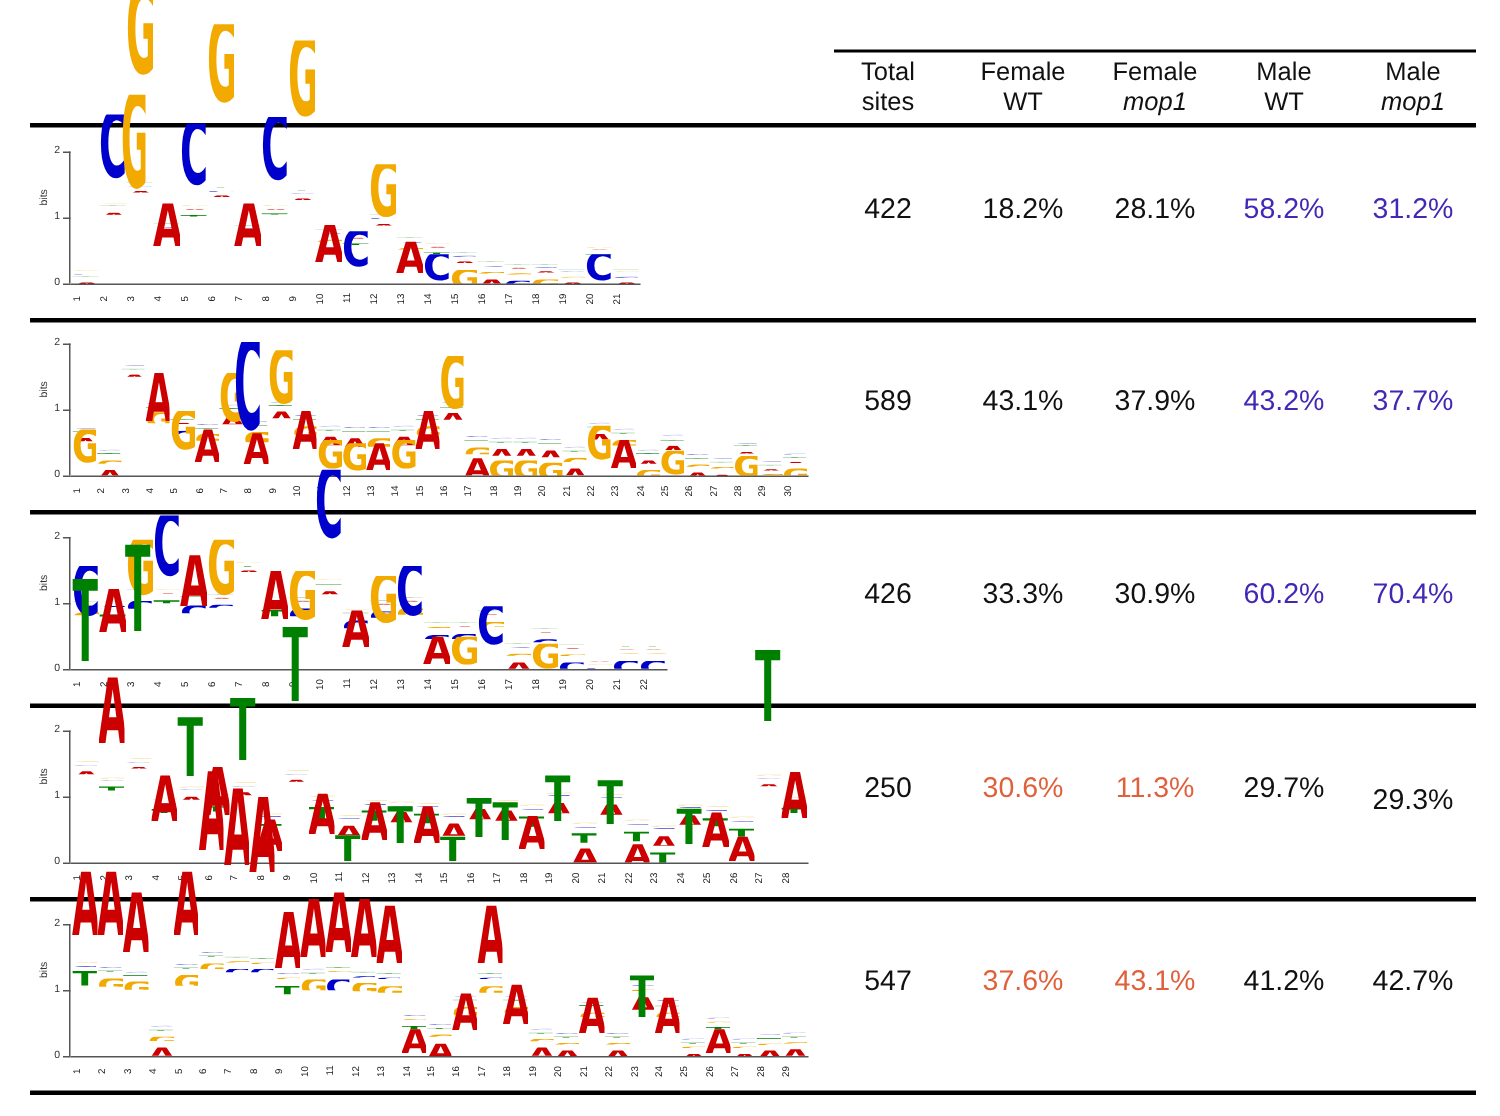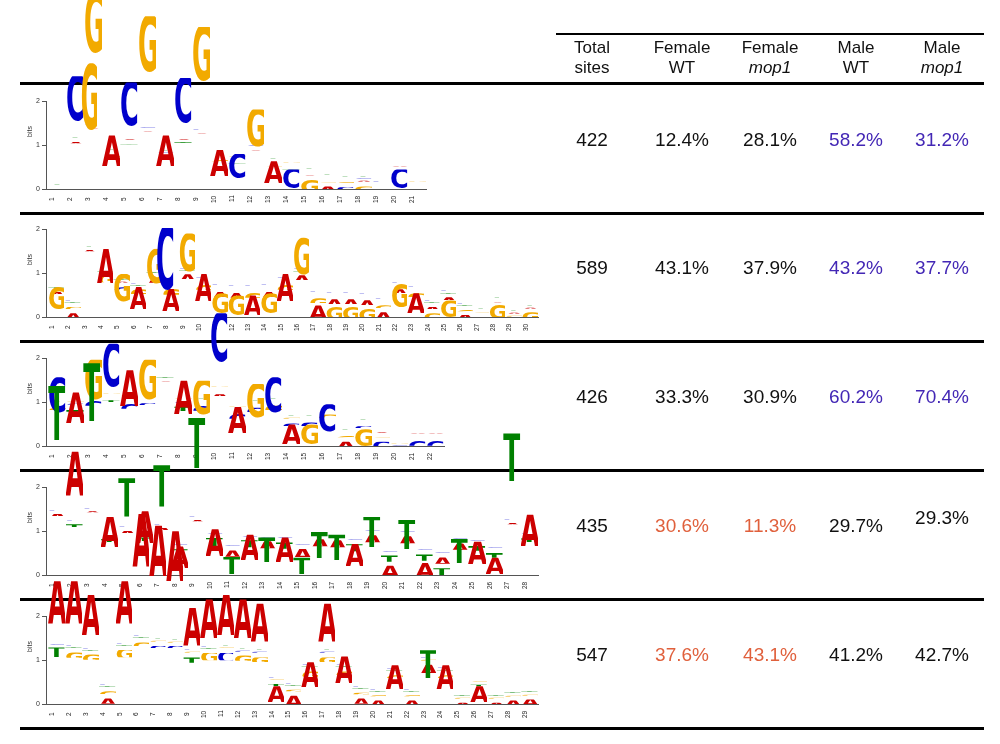--- a/index.html
+++ b/index.html
@@ -280,21 +280,21 @@
             <div class="xtick" style="width: 18px;">15</div>
             <div class="xtick" style="width: 18px;">16</div>
             <div class="xtick" style="width: 18px;">17</div>
             <div class="xtick" style="width: 18px;">18</div>
             <div class="xtick" style="width: 18px;">19</div>
             <div class="xtick" style="width: 18px;">20</div>
             <div class="xtick" style="width: 18px;">21</div>
           </div>
         </div>
         <div class="cell" style="left: 556px; width: 72px; top: 44px;">422</div>
-        <div class="cell" style="left: 640px; width: 84px; top: 44px;">12.4%</div>
+        <div class="cell" style="left: 640px; width: 84px; top: 44px;">18.2%</div>
         <div class="cell" style="left: 728px; width: 84px; top: 44px;">28.1%</div>
         <div class="cell hl-male" style="left: 816px; width: 80px; top: 44px;">58.2%</div>
         <div class="cell hl-male" style="left: 900px; width: 84px; top: 44px;">31.2%</div>
       </div>
       <div class="row-sep" style="top: 212px;"></div>
       <div class="row" style="top: 213px; height: 128px;">
         <div class="logo-panel" style="top: 14px;">
           <div class="yaxis"></div>
           <div class="ytick" style="top: 90px;"></div>
           <div class="ytick-lab" style="left: 0px; top: 86px;">0</div>
@@ -908,25 +908,25 @@
             <div class="xtick" style="width: 17.5px;">21</div>
             <div class="xtick" style="width: 17.5px;">22</div>
             <div class="xtick" style="width: 17.5px;">23</div>
             <div class="xtick" style="width: 17.5px;">24</div>
             <div class="xtick" style="width: 17.5px;">25</div>
             <div class="xtick" style="width: 17.5px;">26</div>
             <div class="xtick" style="width: 17.5px;">27</div>
             <div class="xtick" style="width: 17.5px;">28</div>
           </div>
         </div>
-        <div class="cell" style="left: 556px; width: 72px; top: 44px;">435</div>
+        <div class="cell" style="left: 556px; width: 72px; top: 44px;">250</div>
         <div class="cell hl-female" style="left: 640px; width: 84px; top: 44px;">30.6%</div>
         <div class="cell hl-female" style="left: 728px; width: 84px; top: 44px;">11.3%</div>
         <div class="cell" style="left: 816px; width: 80px; top: 44px;">29.7%</div>
-        <div class="cell" style="left: 900px; width: 84px; top: 36px;">29.3%</div>
+        <div class="cell" style="left: 900px; width: 84px; top: 52px;">29.3%</div>
       </div>
       <div class="row-sep" style="top: 598px;"></div>
       <div class="row" style="top: 600px; height: 128px;">
         <div class="logo-panel" style="top: 14px;">
           <div class="yaxis"></div>
           <div class="ytick" style="top: 90px;"></div>
           <div class="ytick-lab" style="left: 0px; top: 86px;">0</div>
           <div class="ytick" style="top: 46px;"></div>
           <div class="ytick-lab" style="left: 0px; top: 42px;">1</div>
           <div class="ytick" style="top: 2px;"></div>

